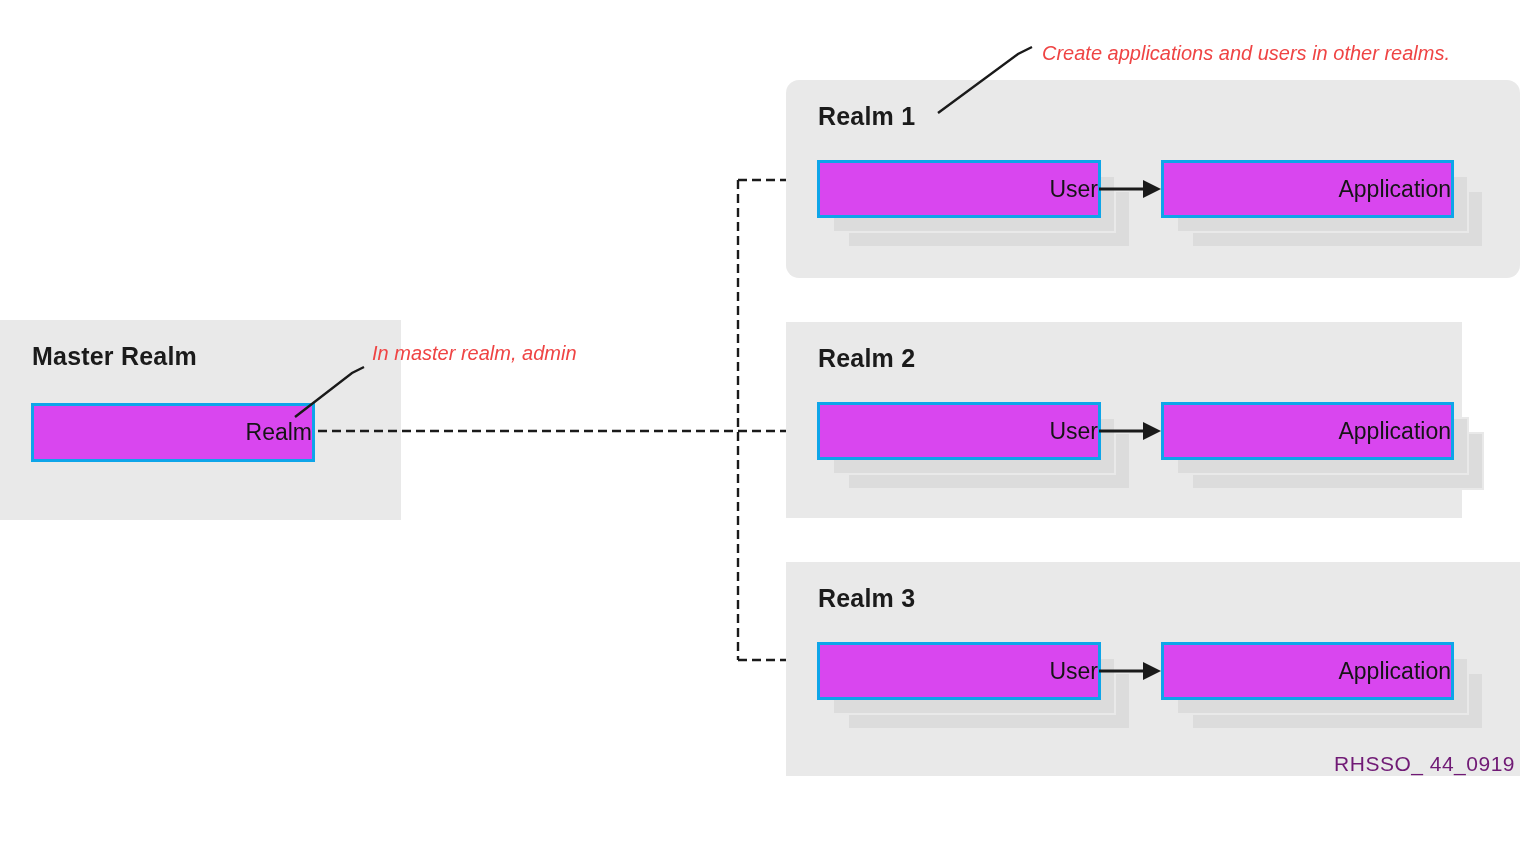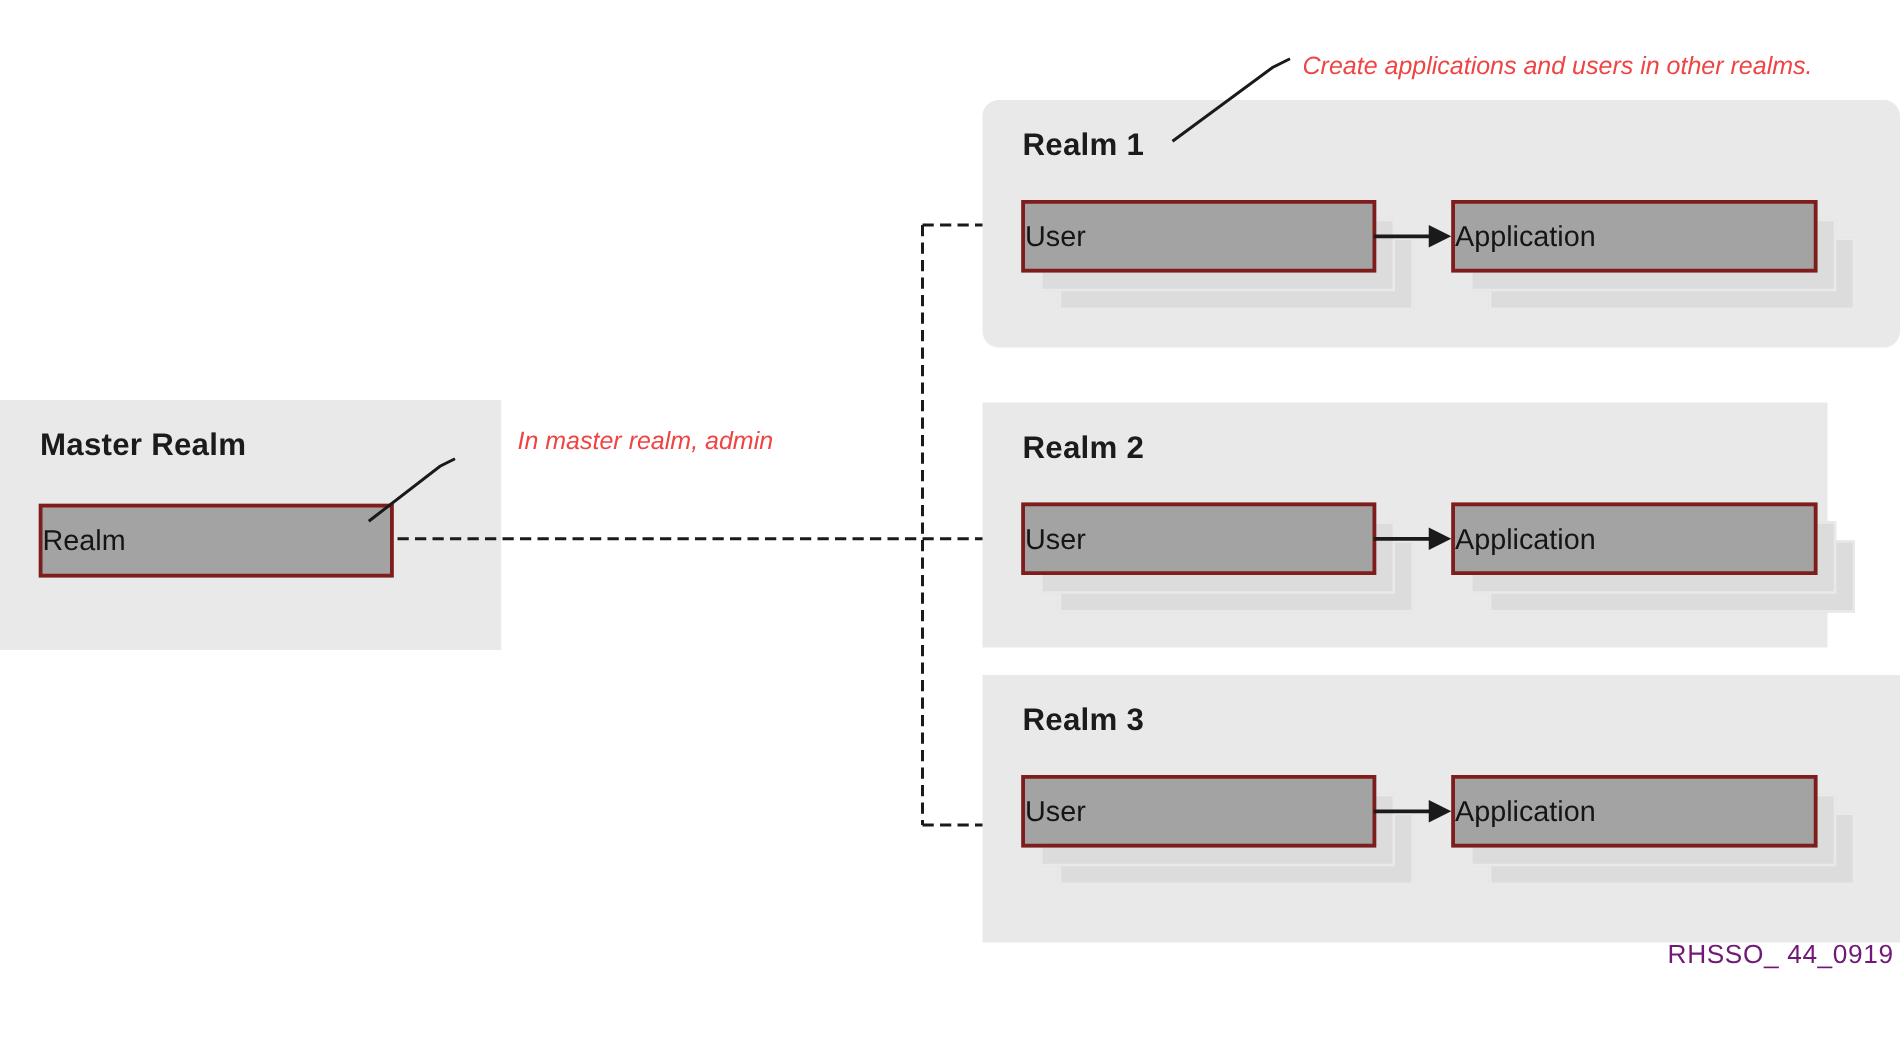--- a/index.html
+++ b/index.html
@@ -22,25 +22,25 @@
     top: 22px;
     font-size: 25px;
     font-weight: 700;
     color: #1b1b1b;
     letter-spacing: 0.2px;
     white-space: nowrap;
   }
   .entity-box {
     position: absolute;
     box-sizing: border-box;
-    background: #a3a3a3;
-    border: 3px solid #7f1d1d;
+    background: #d946ef;
+    border: 3px solid #0ea5e9;
     display: flex;
     align-items: center;
-    justify-content: flex-start;
+    justify-content: flex-end;
     font-size: 23px;
     color: #151515;
     z-index: 3;
   }
   .shadow-card {
     position: absolute;
     box-sizing: border-box;
     background: #dcdcdc;
     border: 2px solid #e9e9e9;
   }
@@ -125,39 +125,39 @@
       <line x1="2" y1="11" x2="48" y2="11" stroke="#1a1a1a" stroke-width="3"></line>
       <polygon points="46,2 64,11 46,20" fill="#1a1a1a"></polygon>
     </svg>
     <div class="shadow-card shadow-2 app-sh2"></div>
     <div class="shadow-card shadow-1 app-sh1"></div>
     <div class="entity-box app-pos">
       <span>Application</span>
     </div>
   </div>
 
-  <div class="panel" style="left:786px; top:540px; width:734px; height:214px;">
+  <div class="panel" style="left:786px; top:562px; width:734px; height:214px;">
     <div class="panel-title">Realm 3</div>
     <div class="shadow-card shadow-2 user-sh2"></div>
     <div class="shadow-card shadow-1 user-sh1"></div>
     <div class="entity-box user-pos">
       <span>User</span>
     </div>
     <svg class="arrow-svg" width="66" height="22">
       <line x1="2" y1="11" x2="48" y2="11" stroke="#1a1a1a" stroke-width="3"></line>
       <polygon points="46,2 64,11 46,20" fill="#1a1a1a"></polygon>
     </svg>
     <div class="shadow-card shadow-2 app-sh2"></div>
     <div class="shadow-card shadow-1 app-sh1"></div>
     <div class="entity-box app-pos">
       <span>Application</span>
     </div>
   </div>
 
-  <div class="annotation" style="left:372px; top:340px;margin-left:42px;">
+  <div class="annotation" style="left:372px; top:340px;">
     <div>In master realm, admin</div>
   </div>
 
   <div class="annotation" style="left:1042px; top:40px;">
     <span>Create applications and users in other realms.</span>
   </div>
 
   <svg id="overlay" width="1520" height="841">
 
     <path d="M318 431 H786" stroke="#1a1a1a" stroke-width="2.4" stroke-dasharray="9 5" fill="none"></path>

